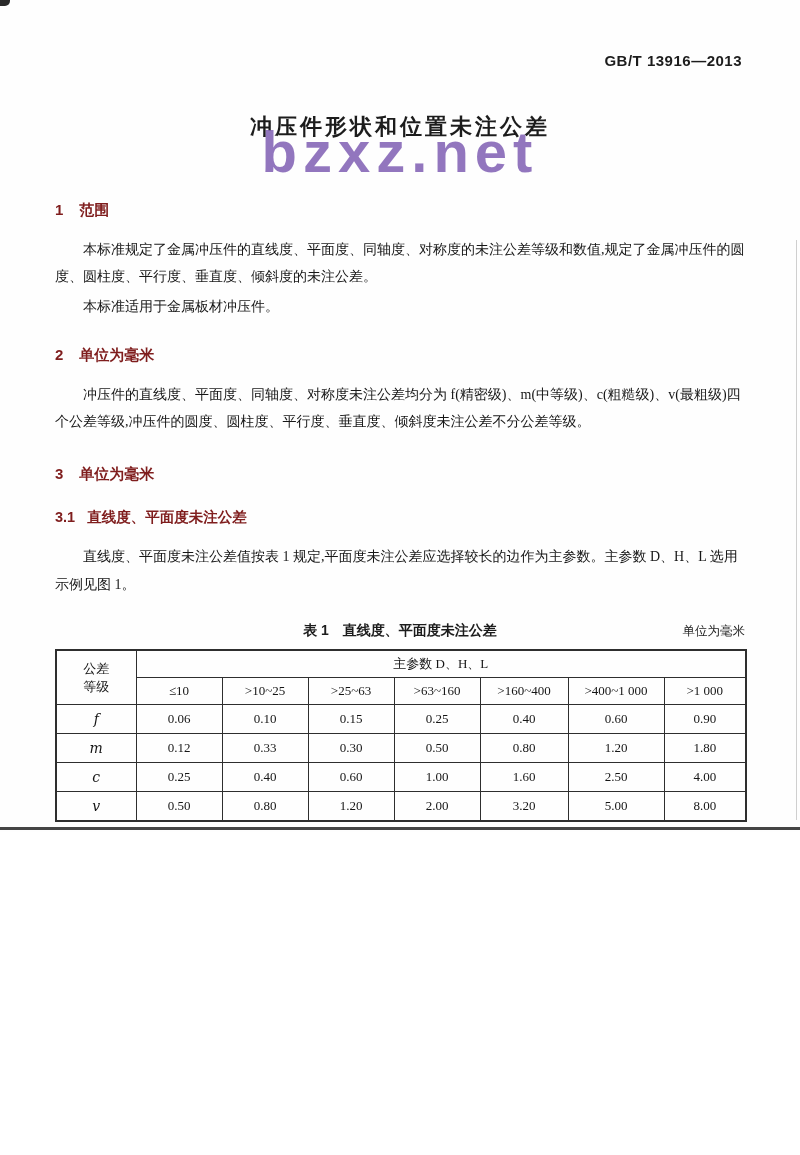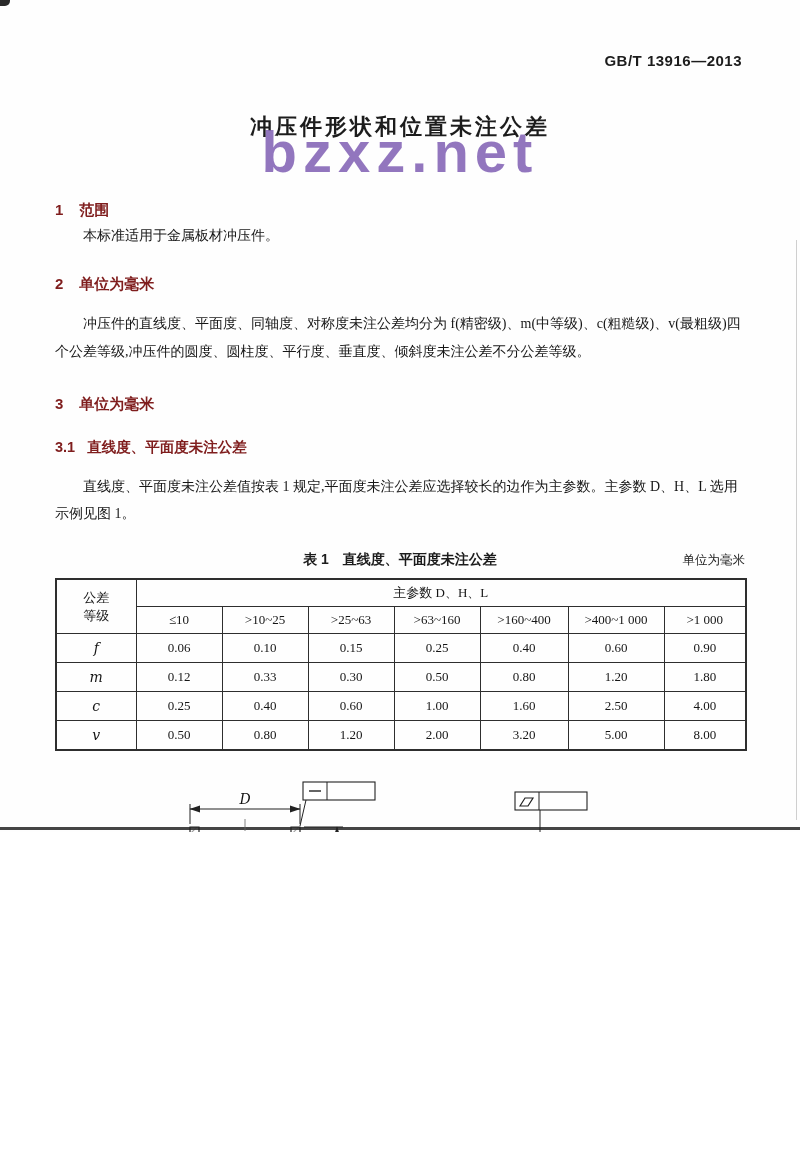--- a/index.html
+++ b/index.html
@@ -73,20 +73,21 @@
 
   <div class="doc-number">GB/T 13916—2013</div>
   <div class="watermark">bzxz.net</div>
   <h1 class="title">冲压件形状和位置未注公差</h1>
 
   <div class="content">
 
     <div class="sec-h mt6">
       <span class="sec-num">1</span><span>范围</span>
     </div>
+    <p class="para mt16">本标准规定了金属冲压件的直线度、平面度、同轴度、对称度的未注公差等级和数值,规定了金属冲压件的圆度、圆柱度、平行度、垂直度、倾斜度的未注公差。</p>
     <p class="para mt2">本标准适用于金属板材冲压件。</p>
 
     <div class="sec-h mt26">
       <span class="sec-num">2</span><span>单位为毫米</span>
     </div>
     <p class="para mt16">冲压件的直线度、平面度、同轴度、对称度未注公差均分为 f(精密级)、m(中等级)、c(粗糙级)、v(最粗级)四个公差等级,冲压件的圆度、圆柱度、平行度、垂直度、倾斜度未注公差不分公差等级。</p>
 
     <div class="sec-h mt30">
       <span class="sec-num">3</span><span>单位为毫米</span>
     </div>

